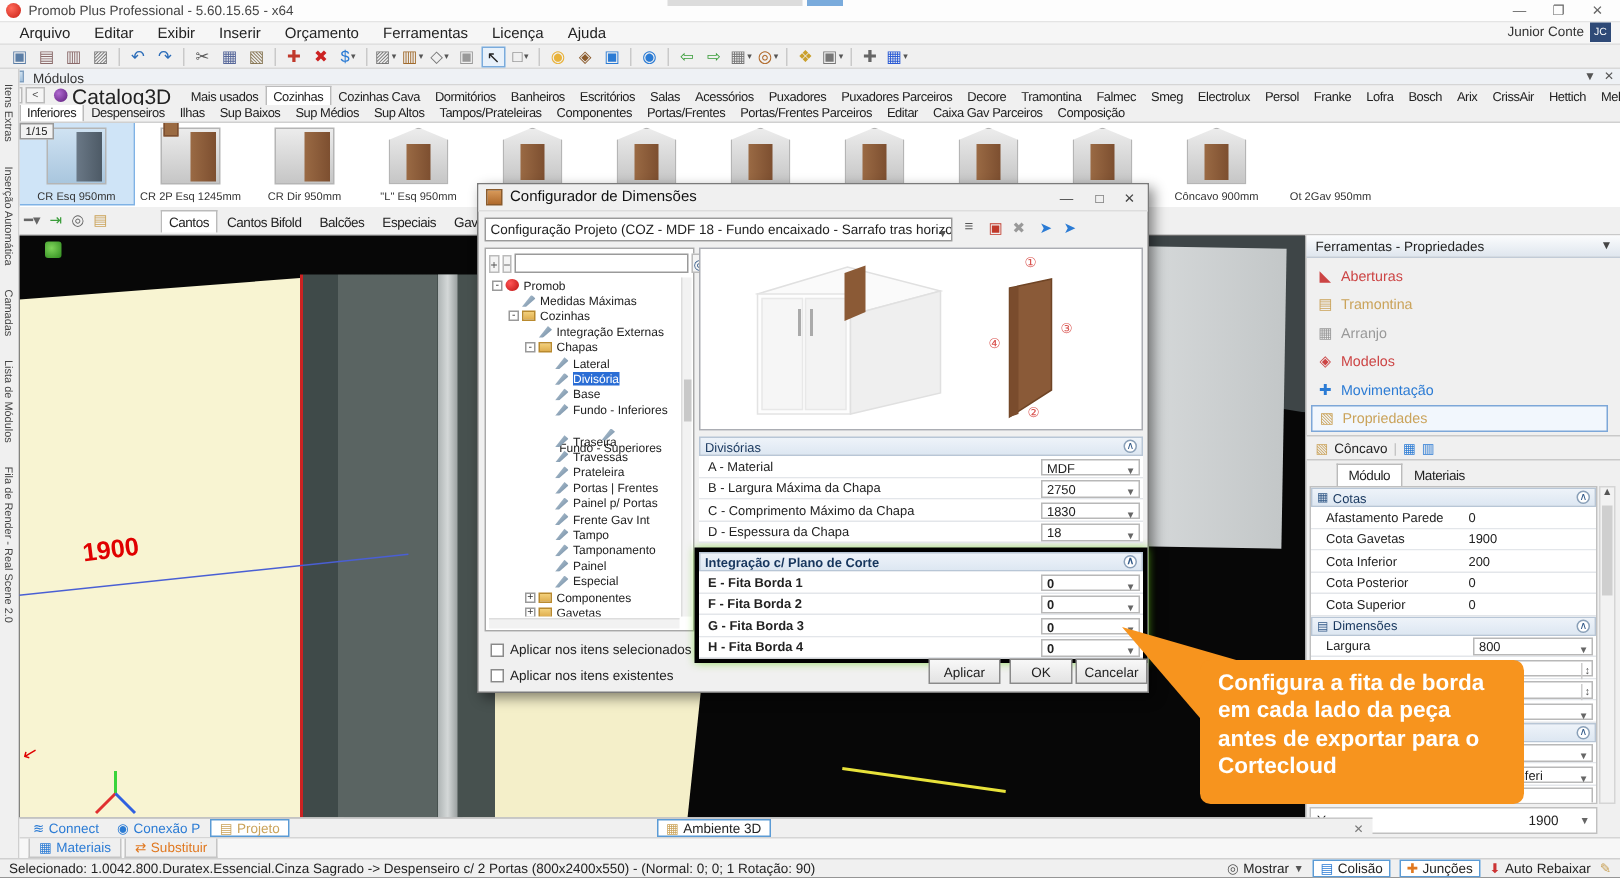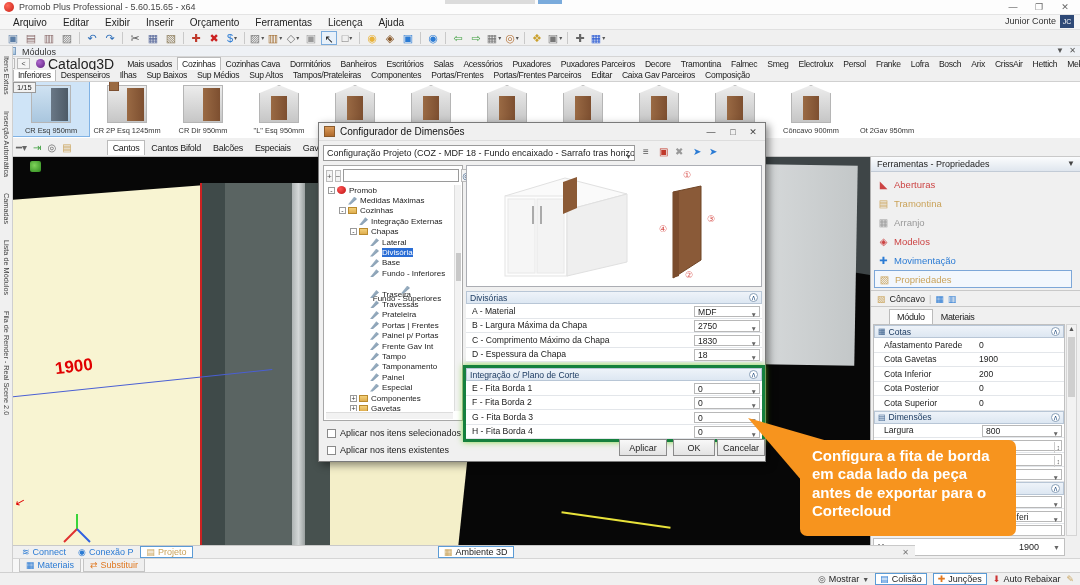--- a/index.html
+++ b/index.html
@@ -109,34 +109,34 @@
   
   #dtables{position:absolute;left:147px;top:168px;width:296px;}
   .sec-head{height:13px;background:linear-gradient(#eef3f9,#dde7f2);border:1px solid #b8c6d6;display:flex;align-items:center;padding:0 3px;font-size:8.6px;color:#17365d;}
   .sec-head .sh-ico{font-size:8px;margin-right:3px;color:#335a88;}
   .sec-head .col{margin-left:auto;width:9px;height:9px;border:1px solid #8aa0b8;border-radius:50%;font-size:7px;line-height:8px;text-align:center;color:#335a88;background:#fff;}
   .prow{height:14.5px;background:#fff;border-bottom:1px solid #e3e6ea;display:flex;align-items:center;padding-left:6px;position:relative;}
   .prow .pl{font-size:8.6px;color:#222;}
   .vbox{position:absolute;right:2px;top:1.5px;width:66px;height:11.5px;border:1px solid #b8b8b8;background:#fff;font-size:8.6px;padding-left:3px;line-height:11px;}
   .vbox .dd{position:absolute;right:2px;top:2px;font-size:6.5px;color:#666;}
   .vbox.spin::after{content:"↕";position:absolute;right:1px;top:1px;font-size:7px;color:#555;border-left:1px solid #ccc;padding-left:2px;}
-  .section.highlight{border:3px solid #15803d;box-shadow:0 0 6px rgba(110,210,30,.8);margin:3px -3px 0 -3px;}
+  .section.highlight{border:3px solid #000000;box-shadow:0 0 6px rgba(110,210,30,.8);margin:3px -3px 0 -3px;font-weight:bold;}
   
   .chk{position:absolute;left:8px;display:flex;align-items:center;gap:4px;font-size:9px;color:#222;}
   .chk .box{width:9px;height:9px;border:1px solid #8a8a8a;background:#fff;}
   .dbtn{position:absolute;top:316px;height:17px;border:1px solid #8a8a8a;background:linear-gradient(#f8f8f8,#e3e3e3);font-size:9px;text-align:center;line-height:16px;}
   
   #rpanel{left:870px;top:157px;width:210px;height:401px;background:#f0f0f0;border-left:1px solid #b0b0b0;}
   #rp-head{position:absolute;left:0;top:0;right:0;height:15px;background:linear-gradient(#fbfcfd,#dfe6ee);border-bottom:1px solid #c2cbd6;font-size:9px;color:#222;padding:2px 0 0 6px;}
   #rp-head .pin{position:absolute;right:5px;top:2px;font-size:8px;color:#444;}
   .rp-item{position:absolute;left:3px;width:198px;height:18px;display:flex;align-items:center;gap:5px;font-size:9.5px;color:#222;padding-left:4px;}
   .rp-item.active{background:#f2f7fd;border:1px solid #7da7d8;}
   .rp-ico{width:11px;font-size:10px;text-align:center;}
   #rp-adv{position:absolute;left:0;top:133px;right:0;height:17px;border-top:1px solid #c9c9c9;border-bottom:1px solid #c9c9c9;background:#f0f0f0;display:flex;align-items:center;gap:4px;padding-left:6px;font-size:9px;}
-  #rp-tabs{position:absolute;left:18px;top:152px;display:flex;}
+  #rp-tabs{position:absolute;left:0;top:152px;display:flex;padding-left:20px;}
   #rp-tabs .tab{font-size:9px;padding:2px 7px;}
   #rp-grid{position:absolute;left:2px;top:167px;width:192px;bottom:22px;background:#fff;border:1px solid #c0c0c0;overflow:hidden;}
   #rp-grid .prow{padding-left:10px;}
   #rp-grid .pv{position:absolute;left:105px;font-size:8.6px;color:#222;}
   #rp-grid .vbox{width:80px;}
   .rp-vsb{position:absolute;right:3px;top:167px;width:11px;bottom:22px;background:#f2f2f2;border:1px solid #d5d5d5;font-size:7px;color:#555;text-align:center;}
   .rp-vsb .th{position:absolute;left:1px;top:12px;width:7px;height:60px;background:#cfcfcf;}
   #rp-y{position:absolute;left:2px;bottom:2px;width:192px;height:18px;background:#fff;border:1px solid #c0c0c0;font-size:9px;display:flex;align-items:center;padding:0 4px;}
   #rp-y .yv{margin-left:auto;margin-right:14px;}
   
@@ -913,20 +913,21 @@
         <span>Materiais</span>
       </span>
 
       <span class="dt" style="color: rgb(224, 120, 32);">
         <span style="color: rgb(224, 120, 32);">⇄</span>
         <span>Substituir</span>
       </span>
     </div>
 
   <div class="abs" id="statusbar">
+    <span class="nowrap" style="max-width:680px;">Selecionado: 1.0042.800.Duratex.Essencial.Cinza Sagrado -&gt; Despenseiro c/ 2 Portas (800x2400x550) - (Normal: 0; 0; 1 Rotação: 90)</span>
     <span id="sb-right">
       <span class="sb-plain">
         <span style="color:#555;">◎</span>
         <span>Mostrar</span>
         <span style="font-size:7px;color:#555;">▼</span>
       </span>
       <span class="sb-box">
         <span style="color:#2b7bd4;">▤</span>
         <span>Colisão</span>
       </span>

